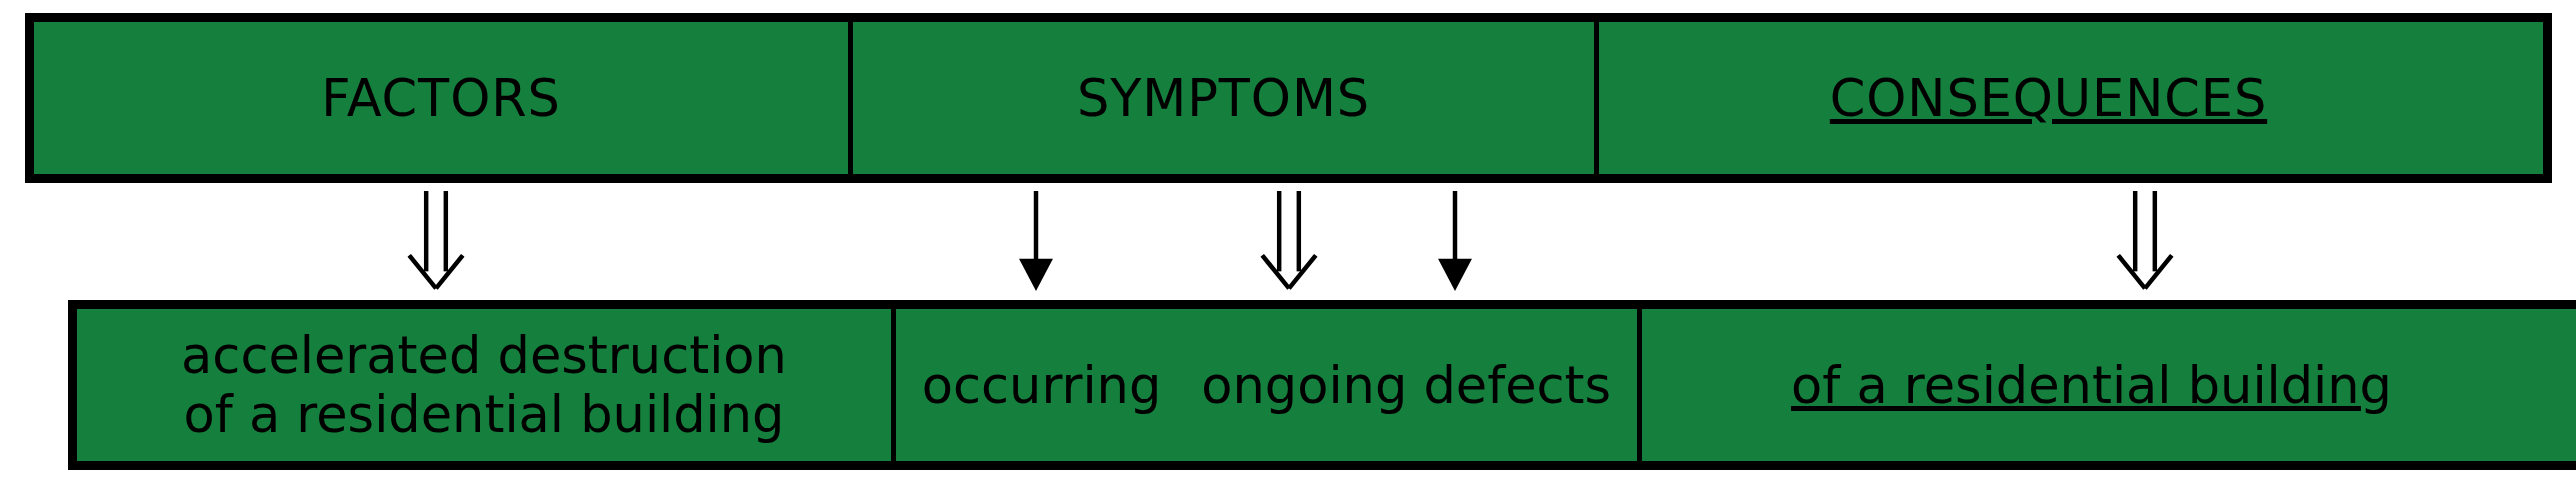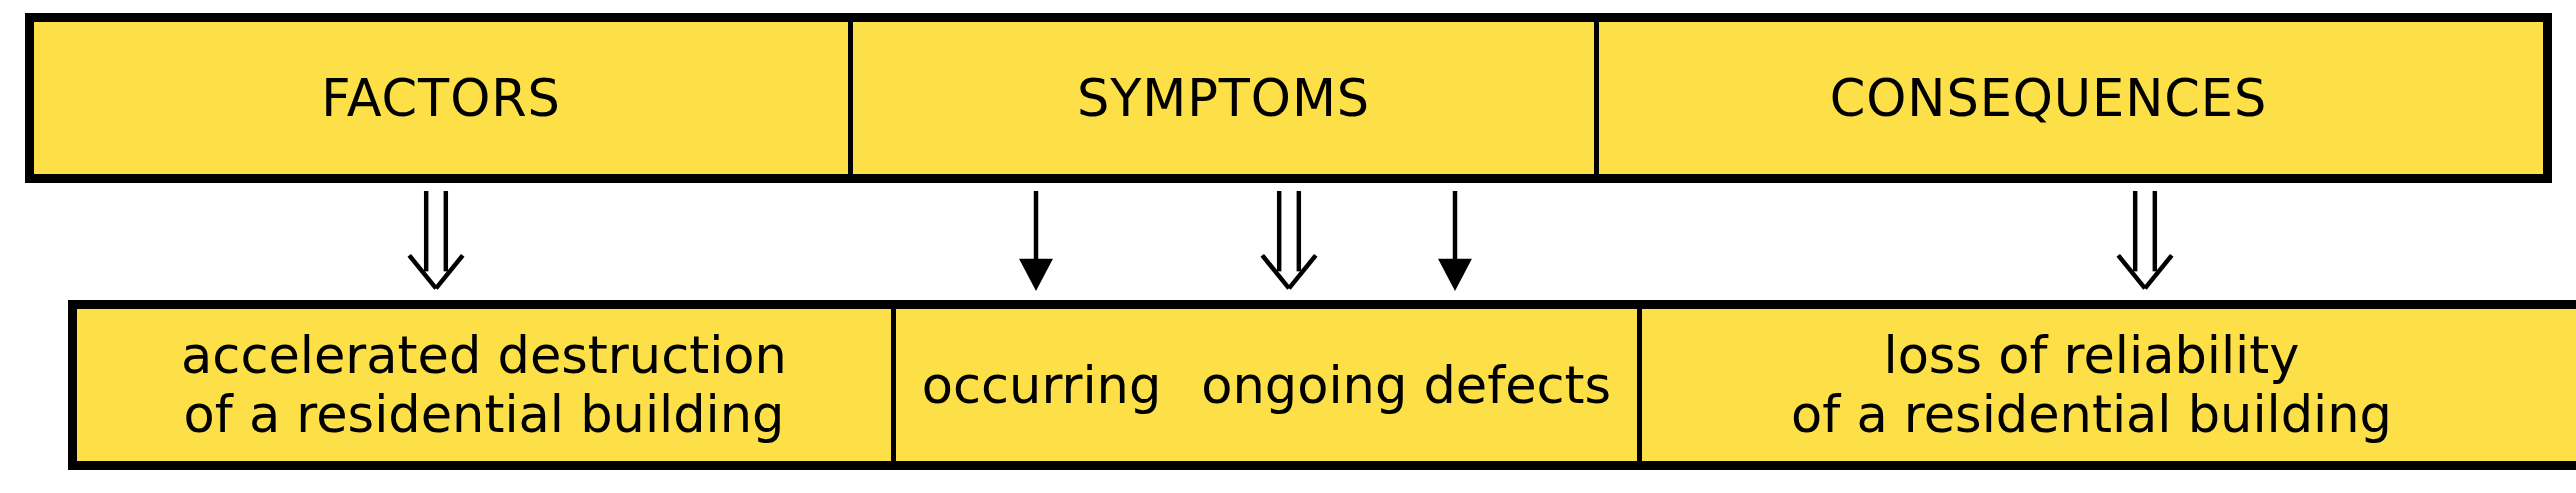--- a/index.html
+++ b/index.html
@@ -16,36 +16,36 @@
     font-family: "DejaVu Sans", "Liberation Sans", sans-serif;
     overflow: hidden;
   }
   .row {
     position: absolute;
     left: 25px;
     width: 2527px;
     height: 170px;
     box-sizing: border-box;
     border: 9px solid #000000;
-    background: #fde047;
+    background: #15803d;
     display: flex;
   }
   .row-top { top: 13.4px; }
   .row-bottom { top: 300px; margin-left: 43px; }
   .cell {
     box-sizing: border-box;
     display: flex;
     align-items: center;
     justify-content: center;
     flex-direction: column;
   }
   .cell-divider { border-right: 5.4px solid #000000; }
   .cell-1 { width: 819px; }
   .cell-2 { width: 746px; }
-  .cell-3 { width: 899px; }
+  .cell-3 { width: 899px; text-decoration: underline; }
   .header-label {
     font-size: 51px;
     letter-spacing: 0.9px;
     white-space: nowrap;
   }
   .desc {
     font-size: 51px;
     line-height: 59px;
     text-align: center;
     white-space: nowrap;
@@ -129,20 +129,19 @@
     <div class="cell cell-2 cell-divider bottom-split">
       <div class="desc">
         <div>occurring</div>
       </div>
       <div class="desc">
         <div>ongoing defects</div>
       </div>
     </div>
     <div class="cell cell-3">
       <div class="desc">
-        <div>loss of reliability</div>
         <div>of a residential building</div>
       </div>
     </div>
   </div>
 
 </div>
 
 
 </body></html>

